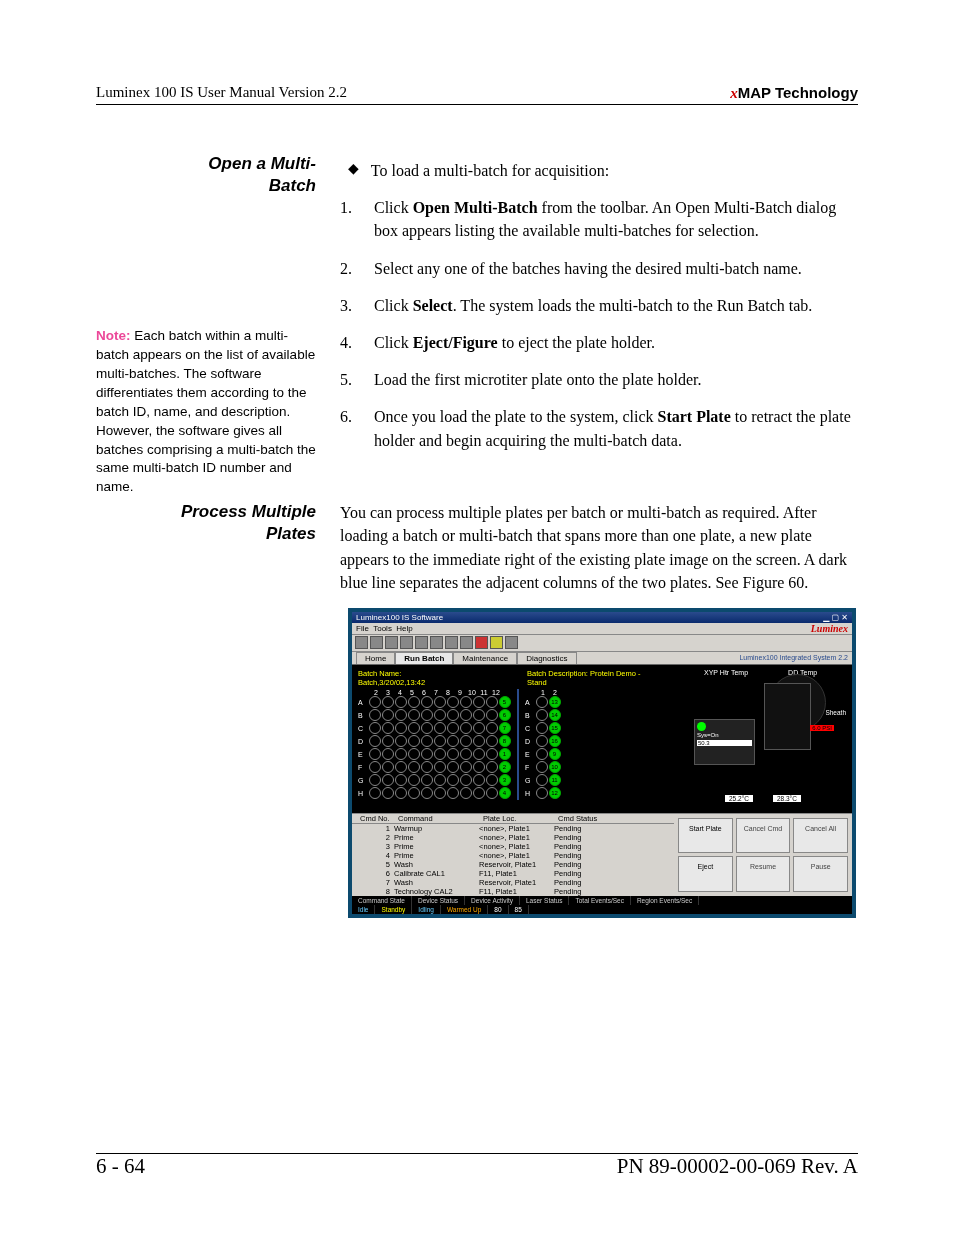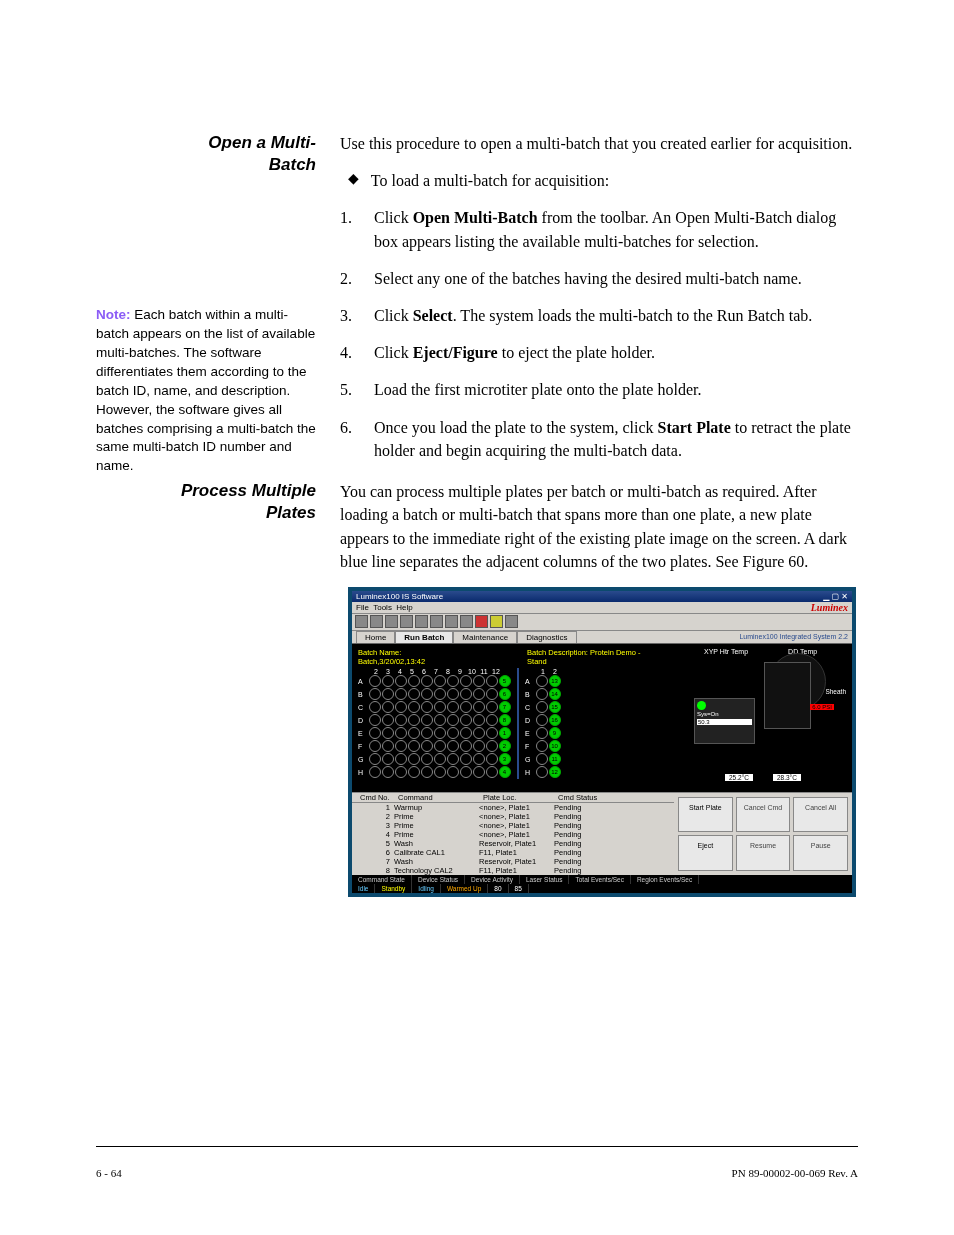--- a/index.html
+++ b/index.html
@@ -47,21 +47,21 @@
     font-size: 17px;
     text-align: right;
     line-height: 1.3;
   }
   .note-block {
     font-family: Arial, Helvetica, sans-serif;
     font-size: 13.5px;
     line-height: 1.4;
     margin-top: 130px;
   }
-  .note-label { color: #8b5cf6; font-weight: bold; }
+  .note-label { color: #ec4899; font-weight: bold; }
   p { margin: 0 0 14px 0; line-height: 1.45; }
   .bullet-row {
     display: flex;
     gap: 12px;
     margin: 6px 0 14px 8px;
     line-height: 1.45;
   }
   .bullet-row .dia {
     font-size: 14px;
   }
@@ -190,42 +190,47 @@
   }
 
   .footer-row {
     position: absolute;
     bottom: 56px;
     left: 96px;
     right: 96px;
     display: flex;
     justify-content: space-between;
     border-top: 1px solid #000;
-    padding-top: 20px;
-    font-size: 11px;
+    padding-top: 0;
+    font-size: 21px;
   }
 </style>
 </head>
 <body>
 
 <div class="page">
 
+  <div class="header-row">
+    <span>Luminex 100 IS User Manual Version 2.2</span>
+    <span class="header-right">
+      <span class="x">x</span><span class="map">MAP Technology</span>
+    </span>
+  </div>
 
   <div class="content">
     <div class="sidecol">
       <div class="sec-title">
         <span>Open a Multi-</span><br>
         <span>Batch</span>
       </div>
       <div class="note-block">
         <span class="note-label">Note:</span><span> Each batch within a multi-batch appears on the list of available multi-batches. The software differentiates them according to the batch ID, name, and description. However, the software gives all batches comprising a multi-batch the same multi-batch ID number and name.</span>
       </div>
     </div>
     <div class="maincol">
-      <p>Use this procedure to open a multi-batch that you created earlier for acquisition.</p>
       <div class="bullet-row">
         <span class="dia">◆</span>
         <span>To load a multi-batch for acquisition:</span>
       </div>
       <ol class="steps">
         <li>
             <span><span>Click </span><b>Open Multi-Batch</b><span> from the toolbar. An Open Multi-Batch dialog box appears listing the available multi-batches for selection.</span></span>
           </li>
         <li>
             <span>Select any one of the batches having the desired multi-batch name.</span>

